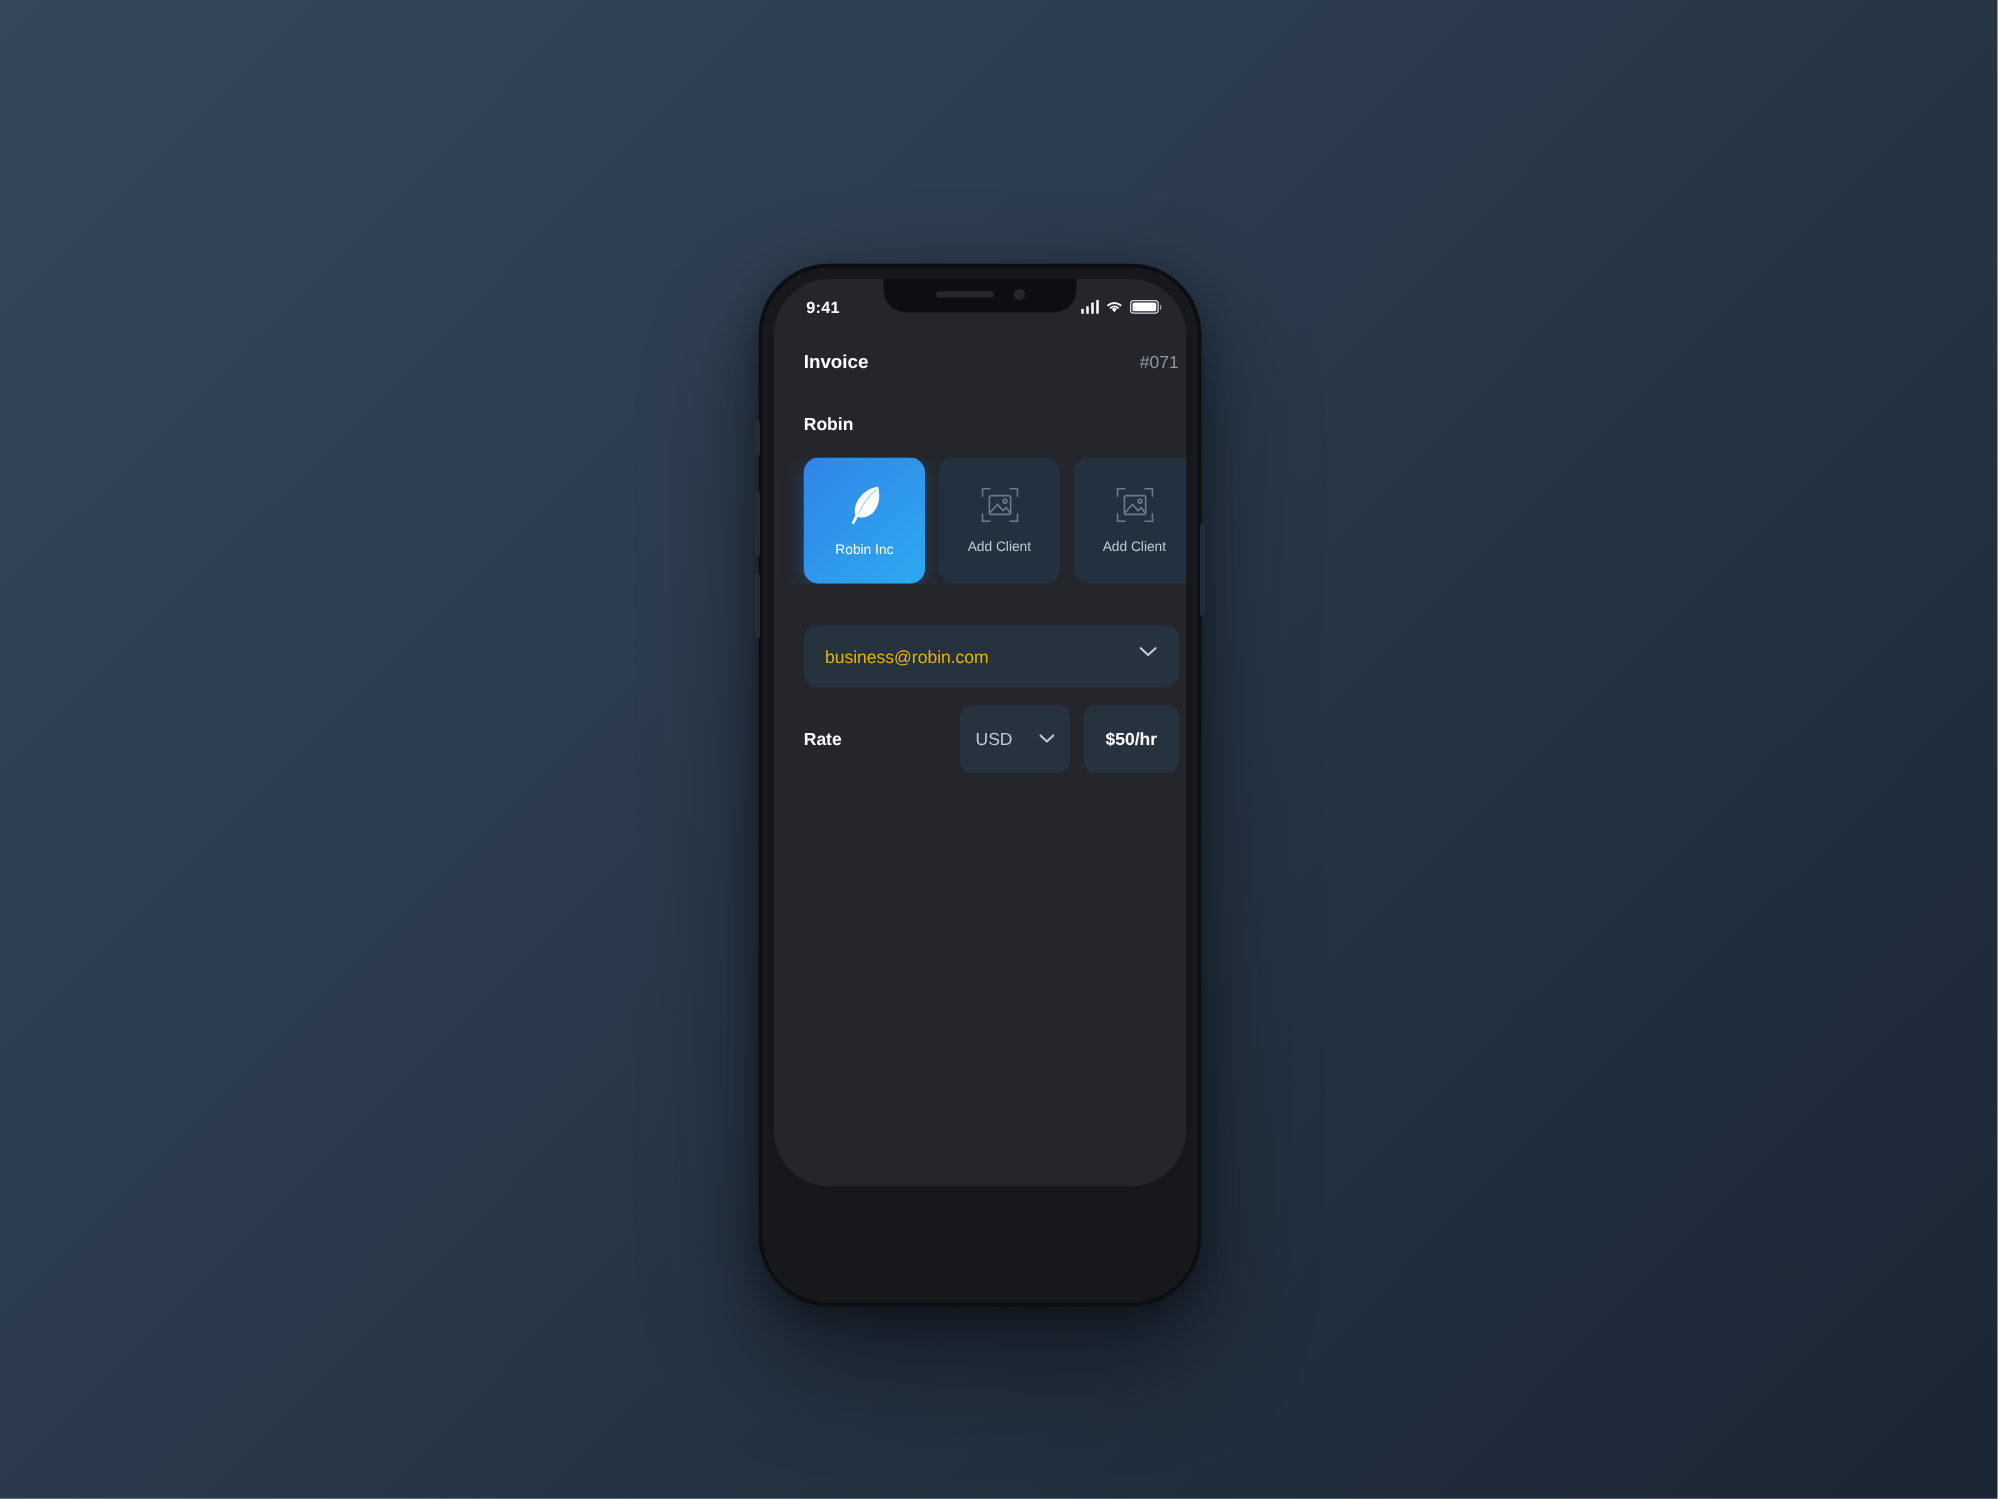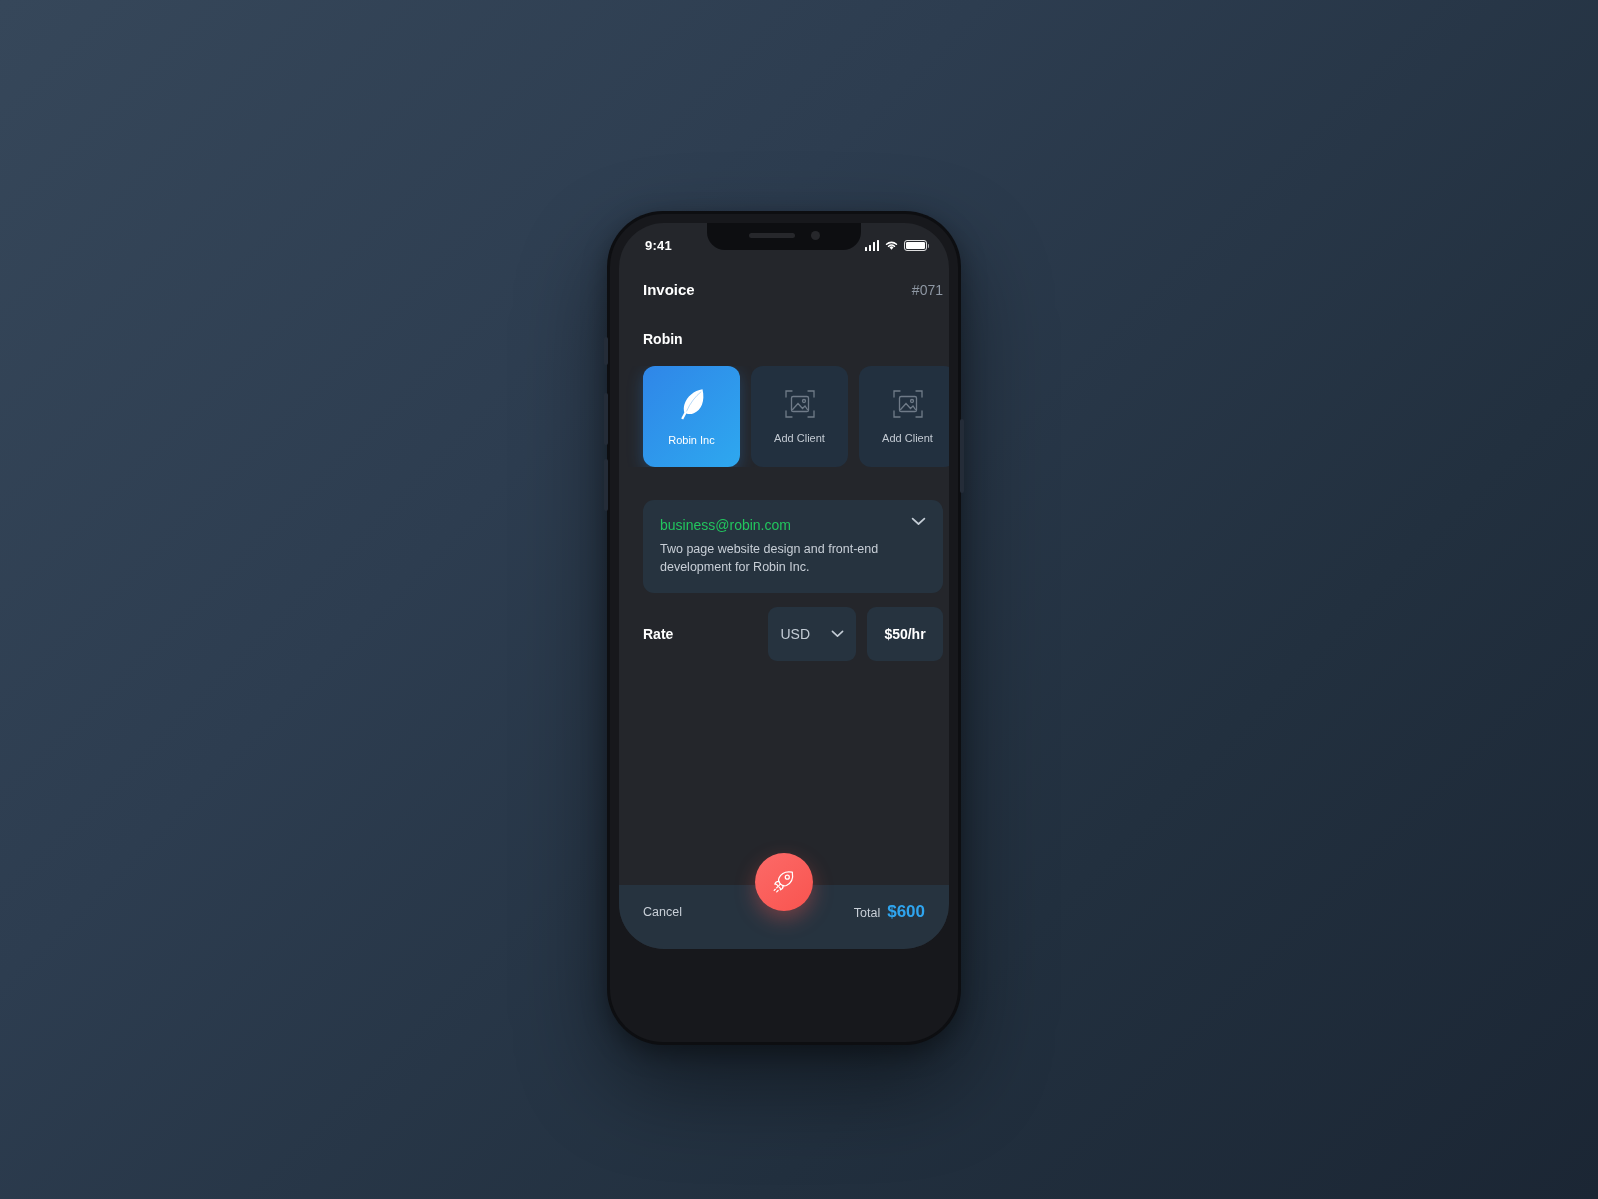--- a/index.html
+++ b/index.html
@@ -210,21 +210,21 @@
 
   
   .detail-card {
     margin-top: 33px;
     background: #26333f;
     border-radius: 11px;
     padding: 17px 17px 17px 17px;
     position: relative;
   }
   .detail-email {
-    color: #22c55e;
+    color: #eab308;
     font-size: 14px;
   }
   .detail-desc {
     color: #c8cfd7;
     font-size: 12.5px;
     line-height: 1.45;
     margin-top: 7px;
     max-width: 225px;
   }
   .chev-down {
@@ -407,21 +407,20 @@
             </g>
           </svg>
           <div class="client-card-name">Add Client</div>
         </div>
 
       </div>
 
       <div class="pad">
         <div class="detail-card">
           <div class="detail-email">business@robin.com</div>
-          <div class="detail-desc">Two page website design and front-end development for Robin Inc.</div>
           <svg class="chev-down" viewBox="0 0 15 9">
             <path d="M1.6 1.6 L7.5 7 L13.4 1.6" stroke="#c3ccd5" stroke-width="1.7" fill="none" stroke-linecap="round" stroke-linejoin="round"></path>
           </svg>
         </div>
       </div>
 
 
       <div class="pad row row-rate">
         <div class="row-label">Rate</div>
         <div class="row-right">
@@ -431,39 +430,16 @@
               <path d="M1.4 1.4 L6.5 6.2 L11.6 1.4" stroke="#c3ccd5" stroke-width="1.6" fill="none" stroke-linecap="round" stroke-linejoin="round"></path>
             </svg>
           </div>
           <div class="pill">$50/hr</div>
         </div>
       </div>
 
 
       <div class="spacer"></div>
 
-      <div class="bottom-bar">
-        <div class="cancel-btn">Cancel</div>
-
-        <div class="fab">
-          <svg class="rocket-icon" viewBox="0 0 26 26">
-            <g stroke="#ffffff" stroke-width="1.25" fill="none" stroke-linecap="round" stroke-linejoin="round">
-              <path d="M11.2 16.1 C8.9 14.9 7.4 12.6 7.3 10 C11.2 4.4 16.3 2.6 21.6 3.1 C22.2 8.4 20.4 13.4 14.8 17.3 C12.2 17.3 9.9 15.8 8.7 13.5" opacity="0"></path>
-              <path d="M9.6 15.2 C7.6 13.2 7.1 11.2 8 9.1 C10.3 4.1 15.2 2.1 21.3 3.2 C22.4 9.3 20.4 14.2 15.4 16.5 C13.3 17.4 11.3 16.9 9.3 14.9"></path>
-              <circle cx="16.3" cy="8.2" r="2"></circle>
-              <path d="M9.4 15.1 L5.6 18.9"></path>
-              <path d="M8.1 12.5 C6 12.3 4.6 13.2 3.8 15.2 C5.3 15 6.2 15.4 6.6 16.6"></path>
-              <path d="M12.1 16.5 C12.3 18.6 11.4 20 9.4 20.8 C9.6 19.3 9.2 18.4 8 18"></path>
-              <path d="M4.3 20.3 L3.2 21.4"></path>
-              <path d="M7.1 21.5 L5.7 22.9"></path>
-            </g>
-          </svg>
-        </div>
-
-        <div class="total-wrap">
-          <span class="total-label">Total</span>
-          <span class="total-value">$600</span>
-        </div>
-      </div>
 
     </div>
   </div>
 </div>
 
 </body></html>

